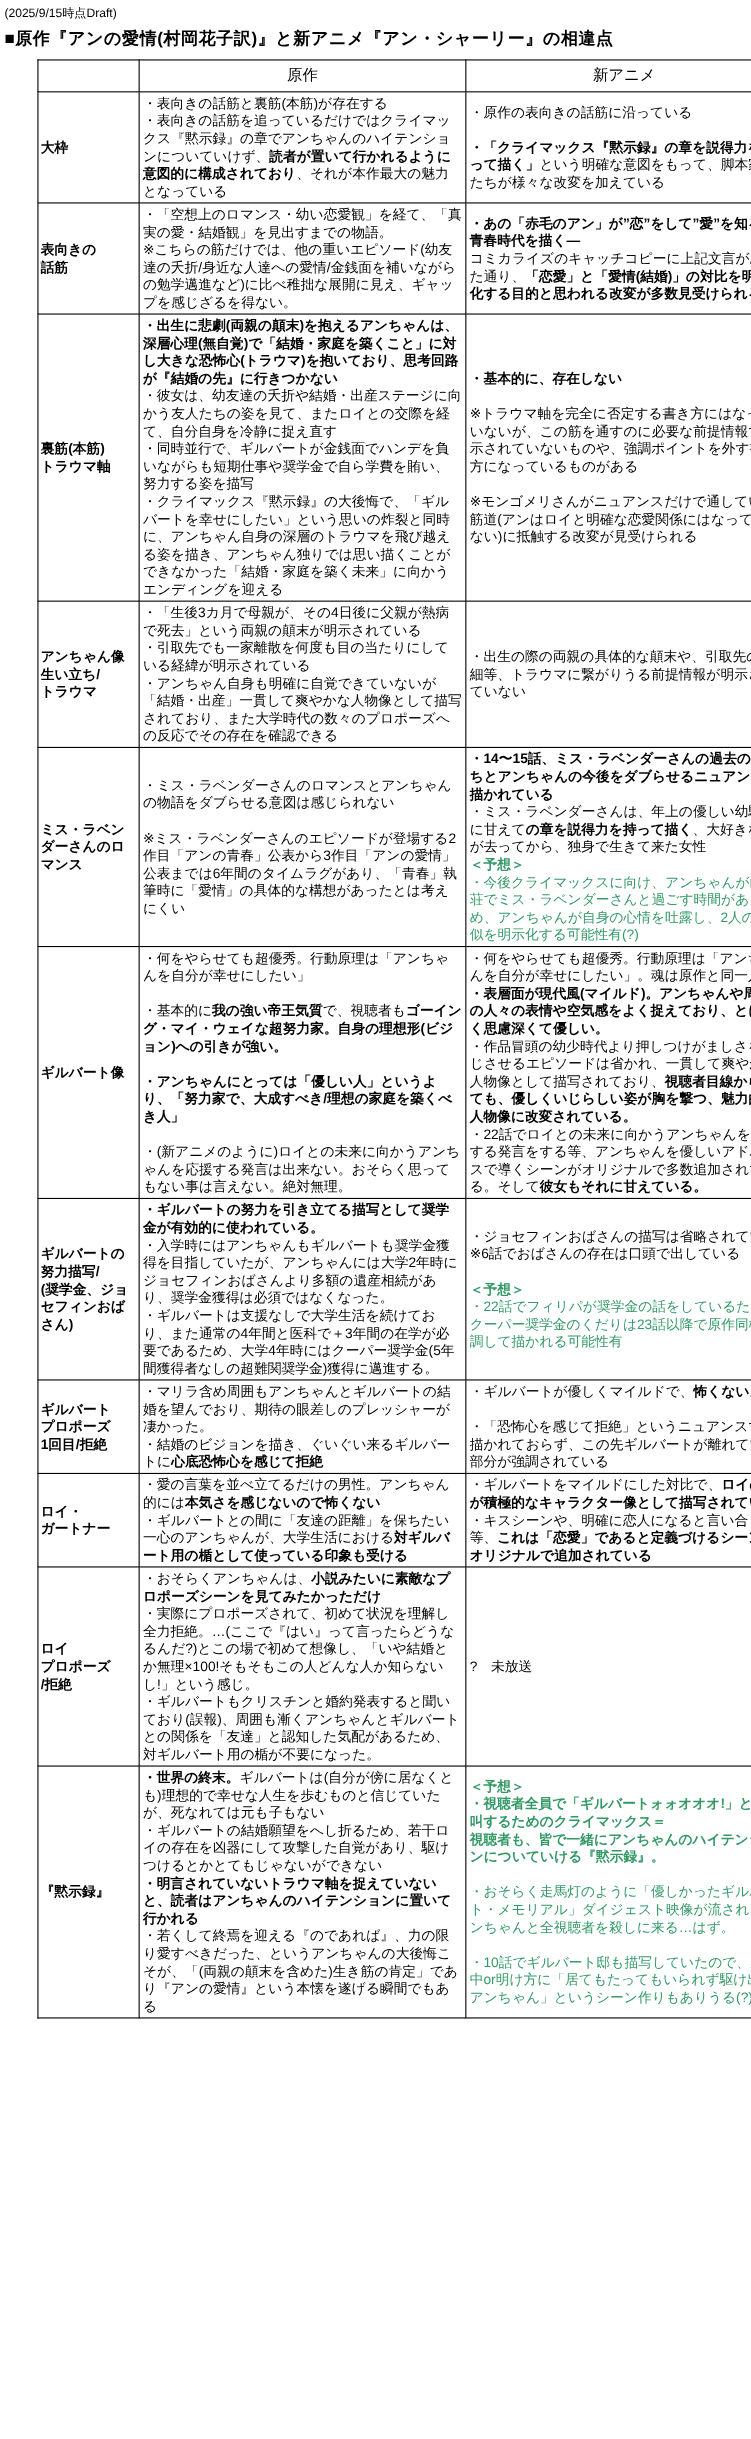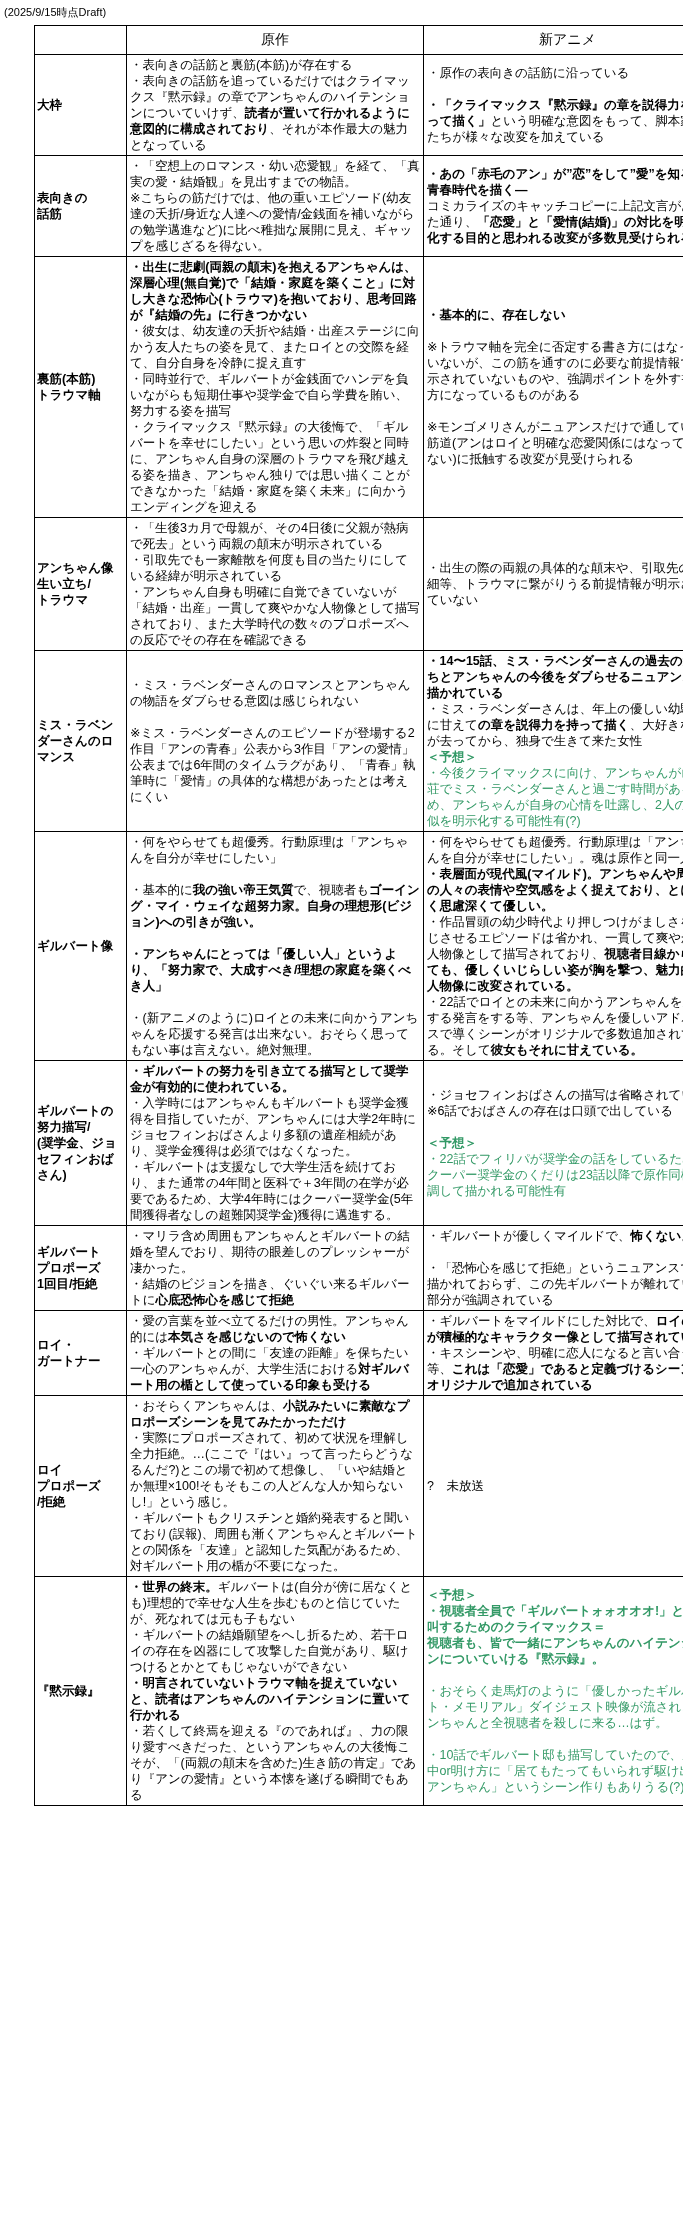--- a/index.html
+++ b/index.html
@@ -46,20 +46,21 @@
   .par{min-height:16px;}
   .par.blank{height:16px;}
   .bold{font-weight:bold;}
   .green{color:#339966;}
 </style>
 </head>
 <body>
 
 <div class="page">
   <div class="draft-note">(2025/9/15時点Draft)</div>
+  <div class="page-title">■原作『アンの愛情(村岡花子訳)』と新アニメ『アン・シャーリー』の相違点</div>
 
   <table class="cmp">
     <colgroup>
       <col class="c-label">
       <col class="c-orig">
       <col class="c-anime">
     </colgroup>
     <thead>
       <tr>
         <th></th>

